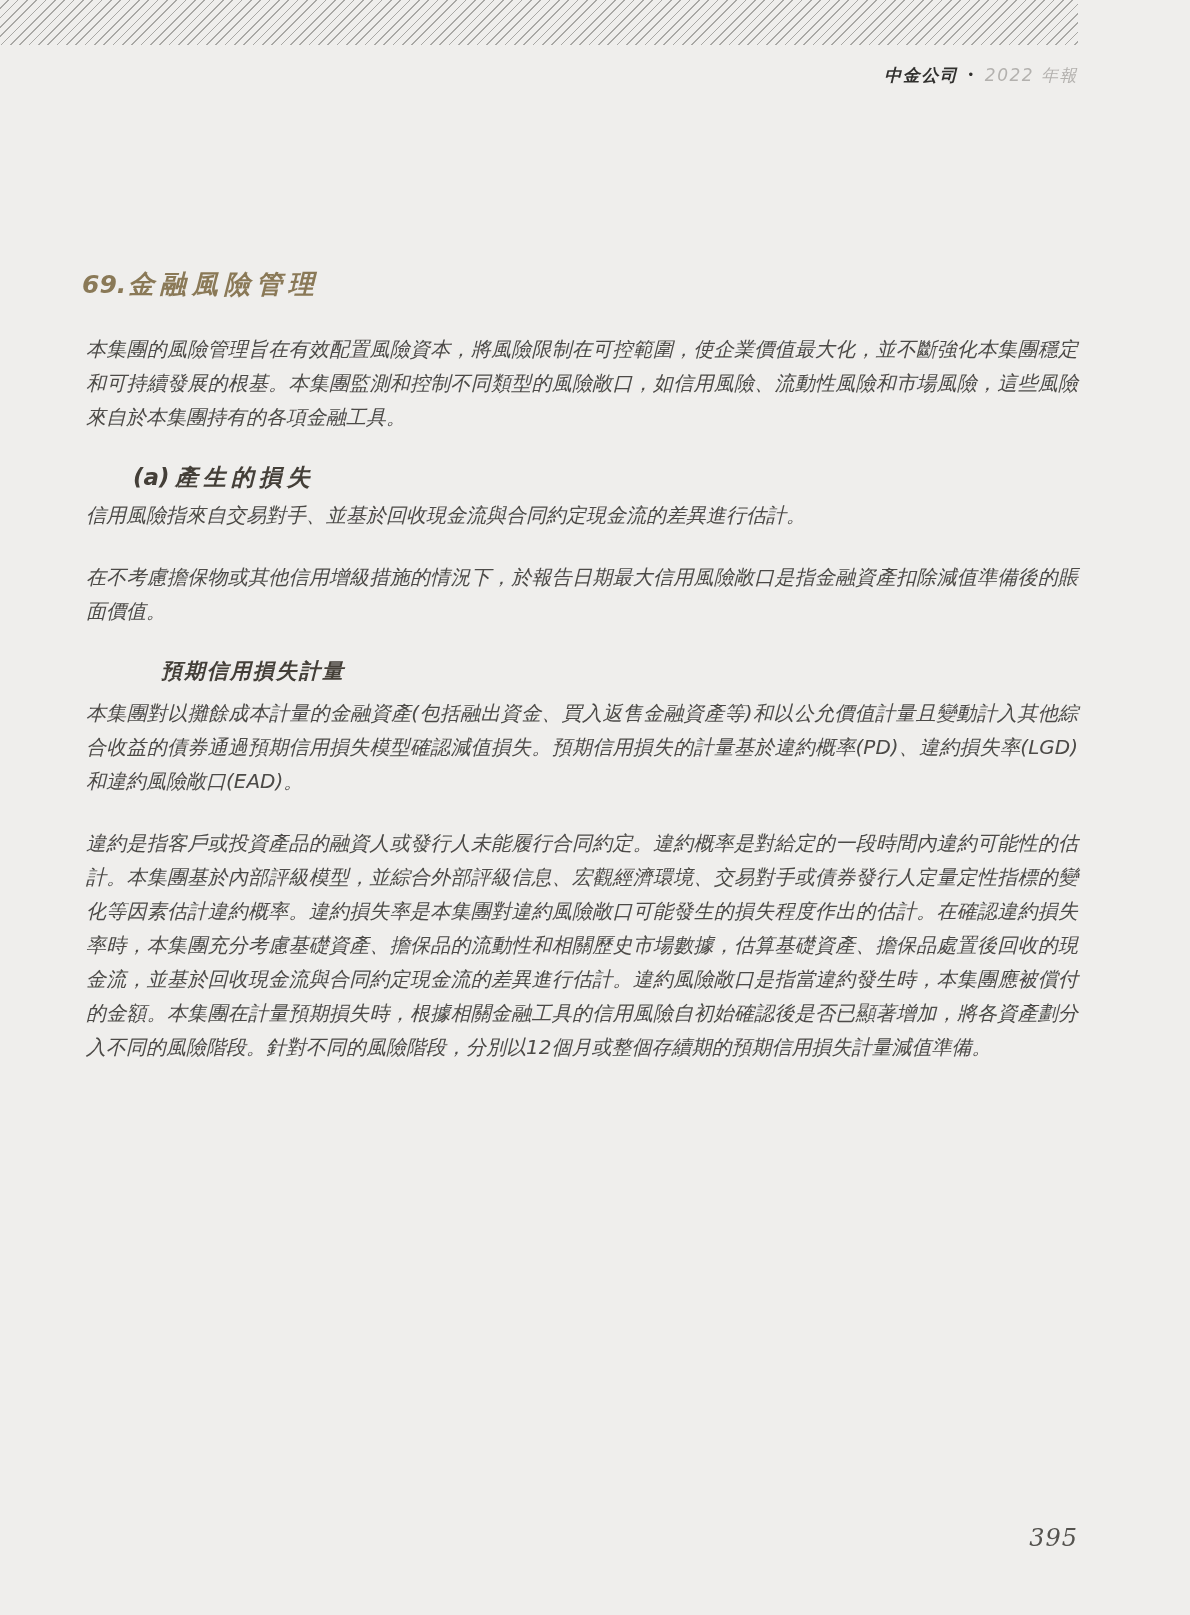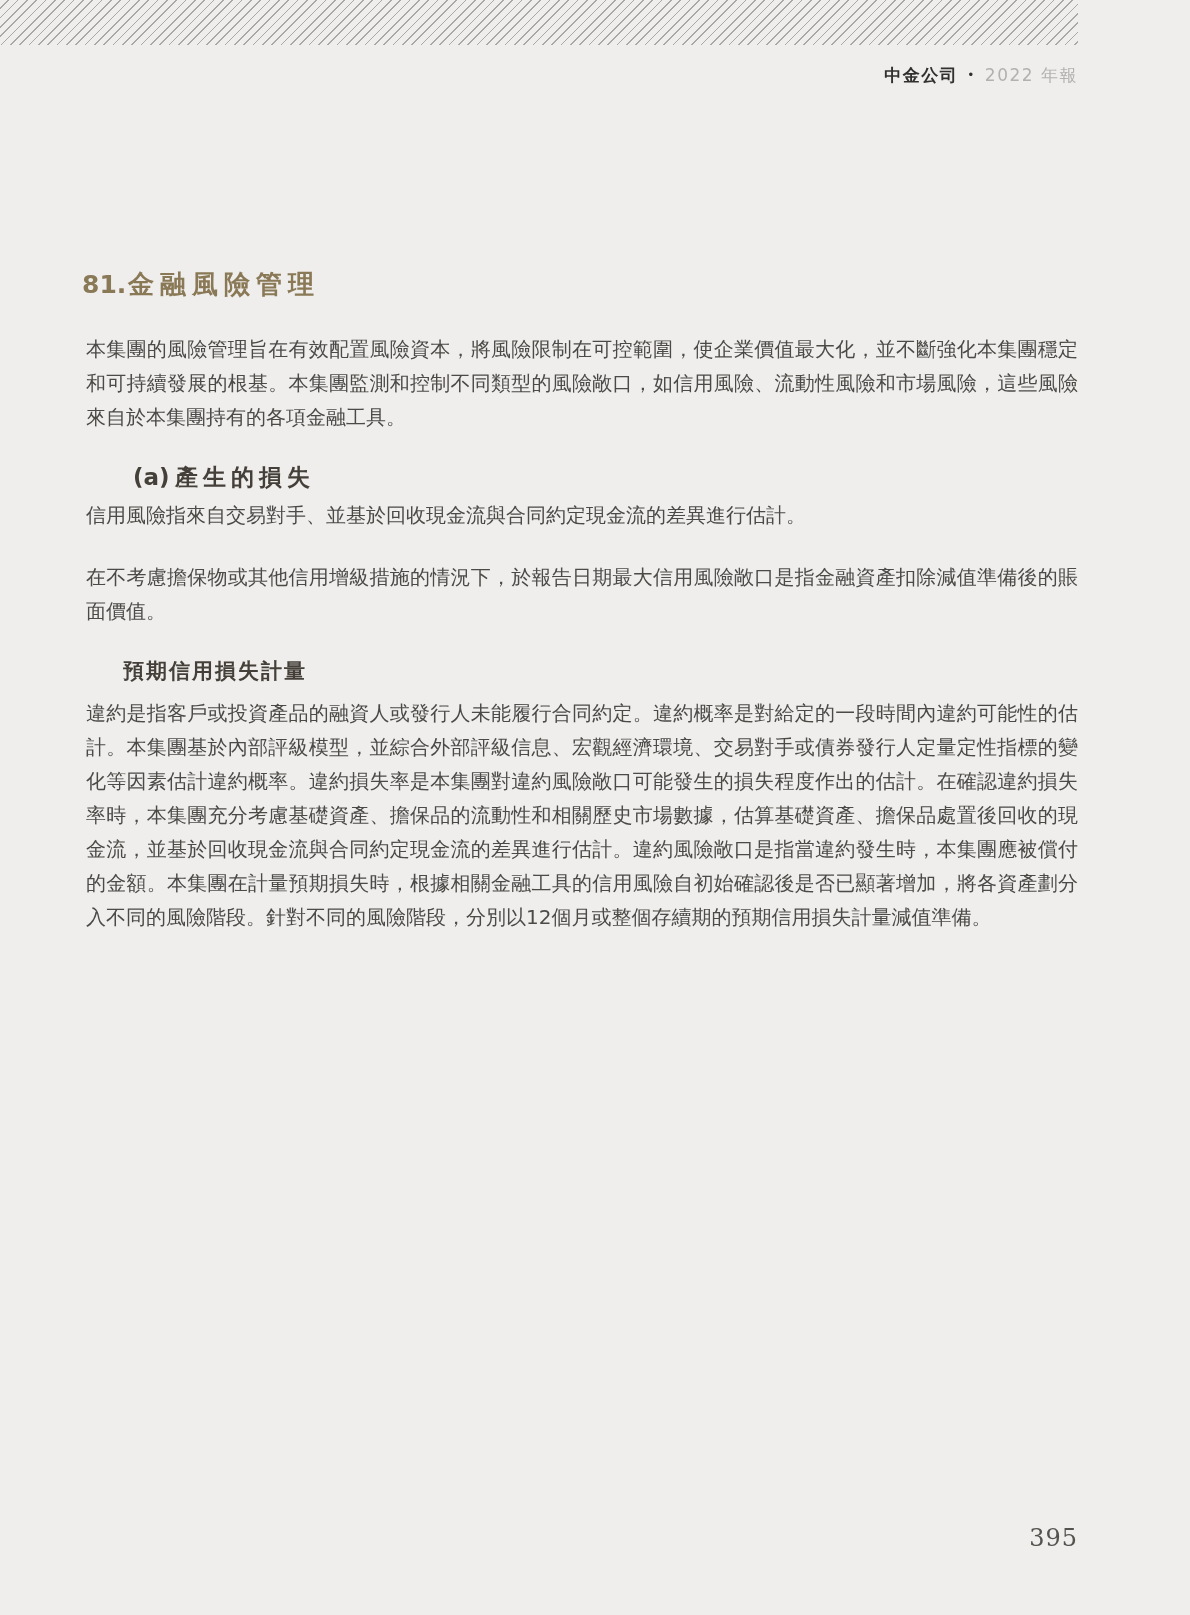--- a/index.html
+++ b/index.html
@@ -4,20 +4,21 @@
 <style>
   html, body { margin: 0; padding: 0; background: #e8e7e5; }
   .page {
     position: relative;
     width: 1190px;
     height: 1615px;
     margin: 0 auto;
     background: var(--bg, #efeeec);
     font-family: "DejaVu Sans", sans-serif;
     overflow: hidden;
+    font-style: italic;
   }
   
   .hatch-band {
     position: absolute;
     top: 0; left: 0;
     width: 1078px;
     height: 45px;
     background: repeating-linear-gradient(
       135deg,
       rgba(0,0,0,0) 0px,
@@ -68,21 +69,21 @@
     margin: 0 0 6px 51px;
     color: var(--heading-dark, #453f38);
     font-weight: bold;
     font-size: 23px;
     line-height: 30px;
   }
   .h2-num { display: inline-block; width: 42px; letter-spacing: 0; }
   .h2-title { letter-spacing: 5px; }
 
   .h3 {
-    margin: 26px 0 10px 41px;
+    margin: 26px 0 10px 79px;
     font-size: 21px;
     line-height: 30px;
     font-weight: bold;
     color: var(--heading-dark, #3b3936);
     letter-spacing: 2px;
   }
 
   .page-number {
     position: absolute;
     top: 1524px;
@@ -102,36 +103,37 @@
 
   <div class="hatch-band"></div>
 
   <div class="page-header">
     <span class="company">中金公司</span><span class="sep">•</span><span class="edition">2022 年報</span>
   </div>
 
   <div class="content">
 
     <div class="h1-row">
-      <span class="h1-num">81.</span><span class="h1-title">金融風險管理</span>
+      <span class="h1-num">69.</span><span class="h1-title">金融風險管理</span>
     </div>
 
     <p class="body lv1">本集團的風險管理旨在有效配置風險資本，將風險限制在可控範圍，使企業價值最大化，並不斷強化本集團穩定和可持續發展的根基。本集團監測和控制不同類型的風險敞口，如信用風險、流動性風險和市場風險，這些風險來自於本集團持有的各項金融工具。</p>
 
     <div class="h2-row">
       <span class="h2-num">(a)</span><span class="h2-title">產生的損失</span>
     </div>
 
     <p class="body lv2">信用風險指來自交易對手、並基於回收現金流與合同約定現金流的差異進行估計。</p>
 
 
     <p class="body lv2">在不考慮擔保物或其他信用增級措施的情況下，於報告日期最大信用風險敞口是指金融資產扣除減值準備後的賬面價值。</p>
 
     <div class="h3">預期信用損失計量</div>
 
+    <p class="body lv2">本集團對以攤餘成本計量的金融資產(包括融出資金、買入返售金融資產等)和以公允價值計量且變動計入其他綜合收益的債券通過預期信用損失模型確認減值損失。預期信用損失的計量基於違約概率(PD)、違約損失率(LGD)和違約風險敞口(EAD)。</p>
 
     <p class="body lv2">違約是指客戶或投資產品的融資人或發行人未能履行合同約定。違約概率是對給定的一段時間內違約可能性的估計。本集團基於內部評級模型，並綜合外部評級信息、宏觀經濟環境、交易對手或債券發行人定量定性指標的變化等因素估計違約概率。違約損失率是本集團對違約風險敞口可能發生的損失程度作出的估計。在確認違約損失率時，本集團充分考慮基礎資產、擔保品的流動性和相關歷史市場數據，估算基礎資產、擔保品處置後回收的現金流，並基於回收現金流與合同約定現金流的差異進行估計。違約風險敞口是指當違約發生時，本集團應被償付的金額。本集團在計量預期損失時，根據相關金融工具的信用風險自初始確認後是否已顯著增加，將各資產劃分入不同的風險階段。針對不同的風險階段，分別以12個月或整個存續期的預期信用損失計量減值準備。</p>
 
   </div>
 
   <div class="page-number">395</div>
 
 </div>
 
 </body></html>

